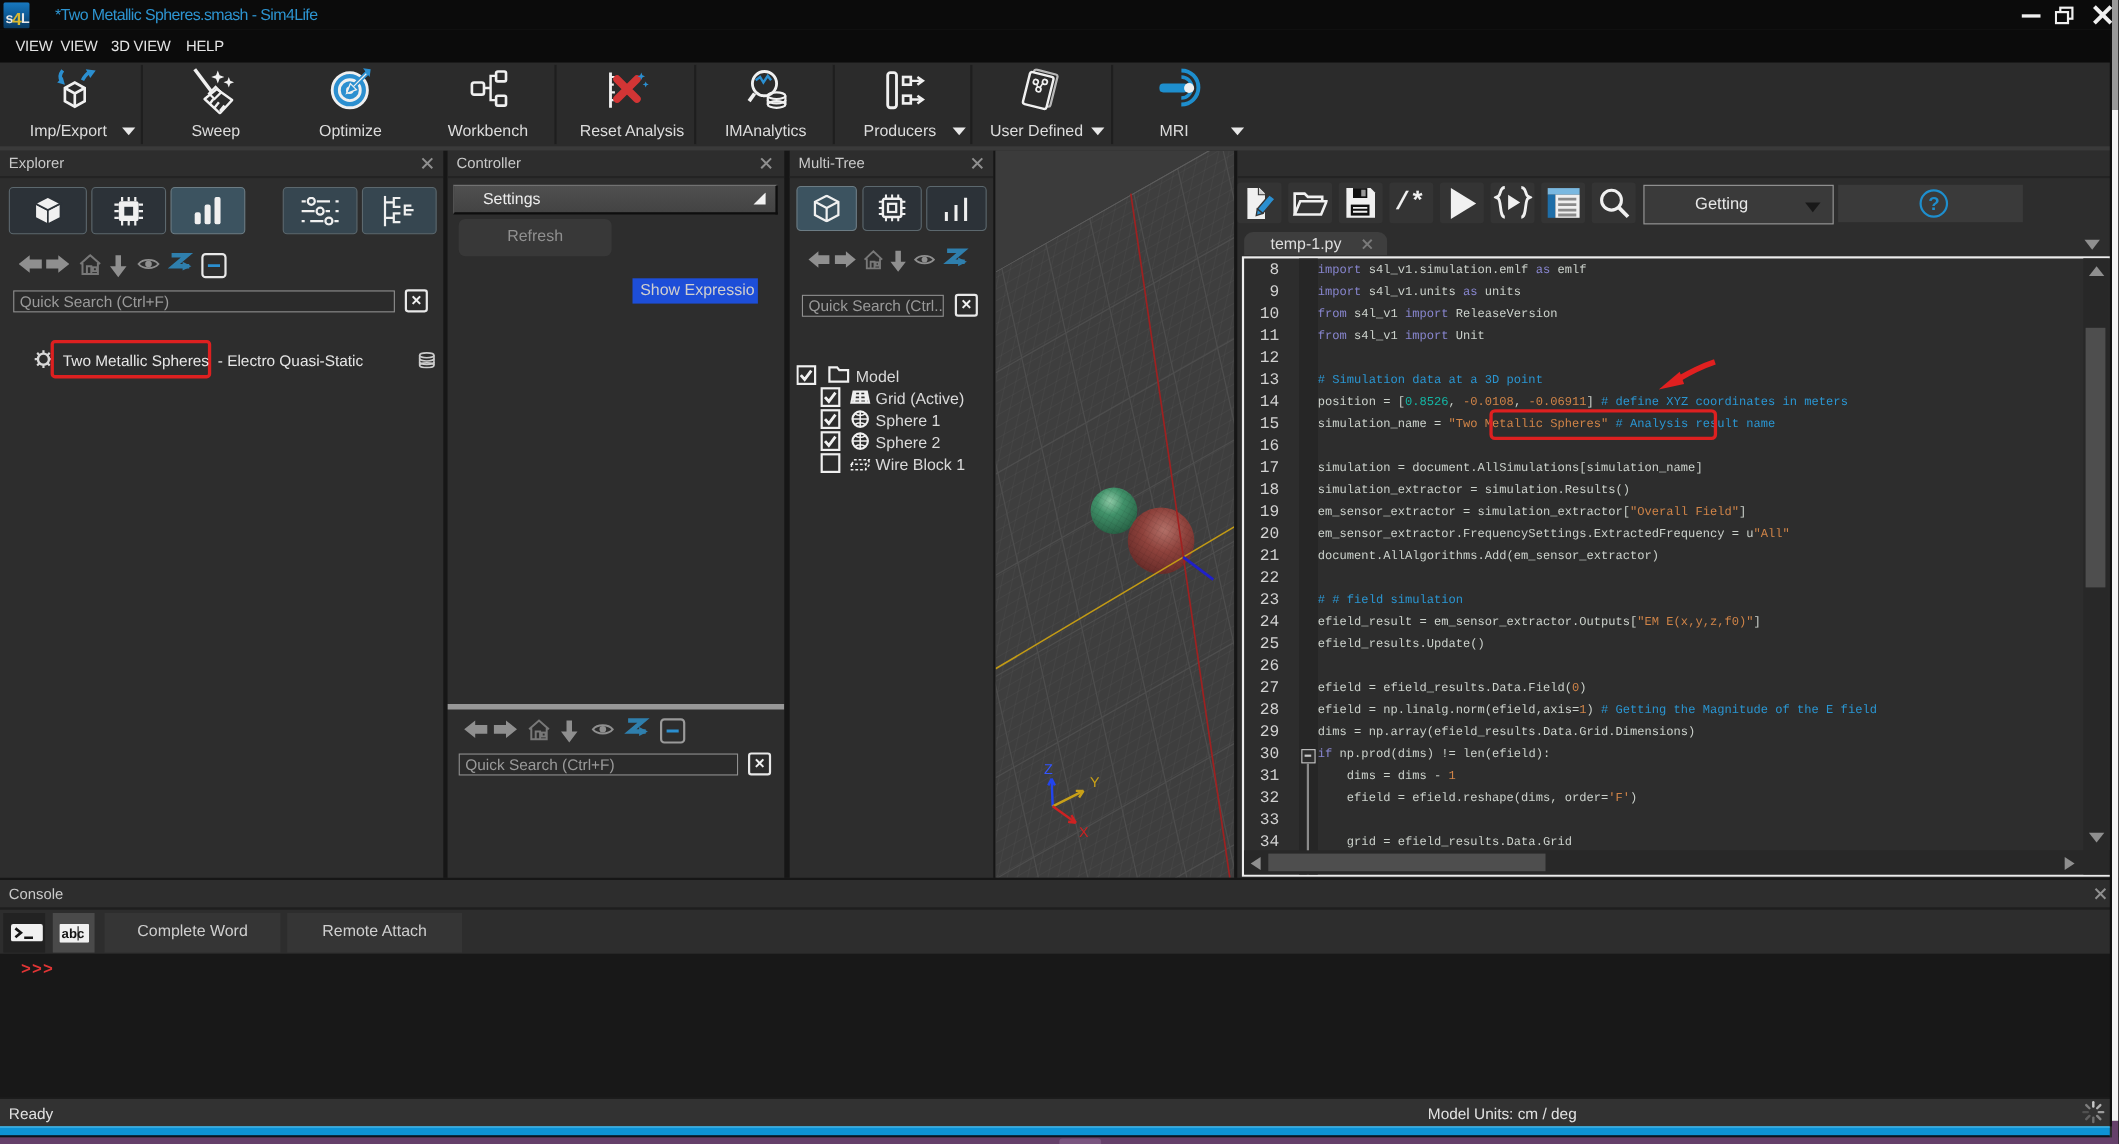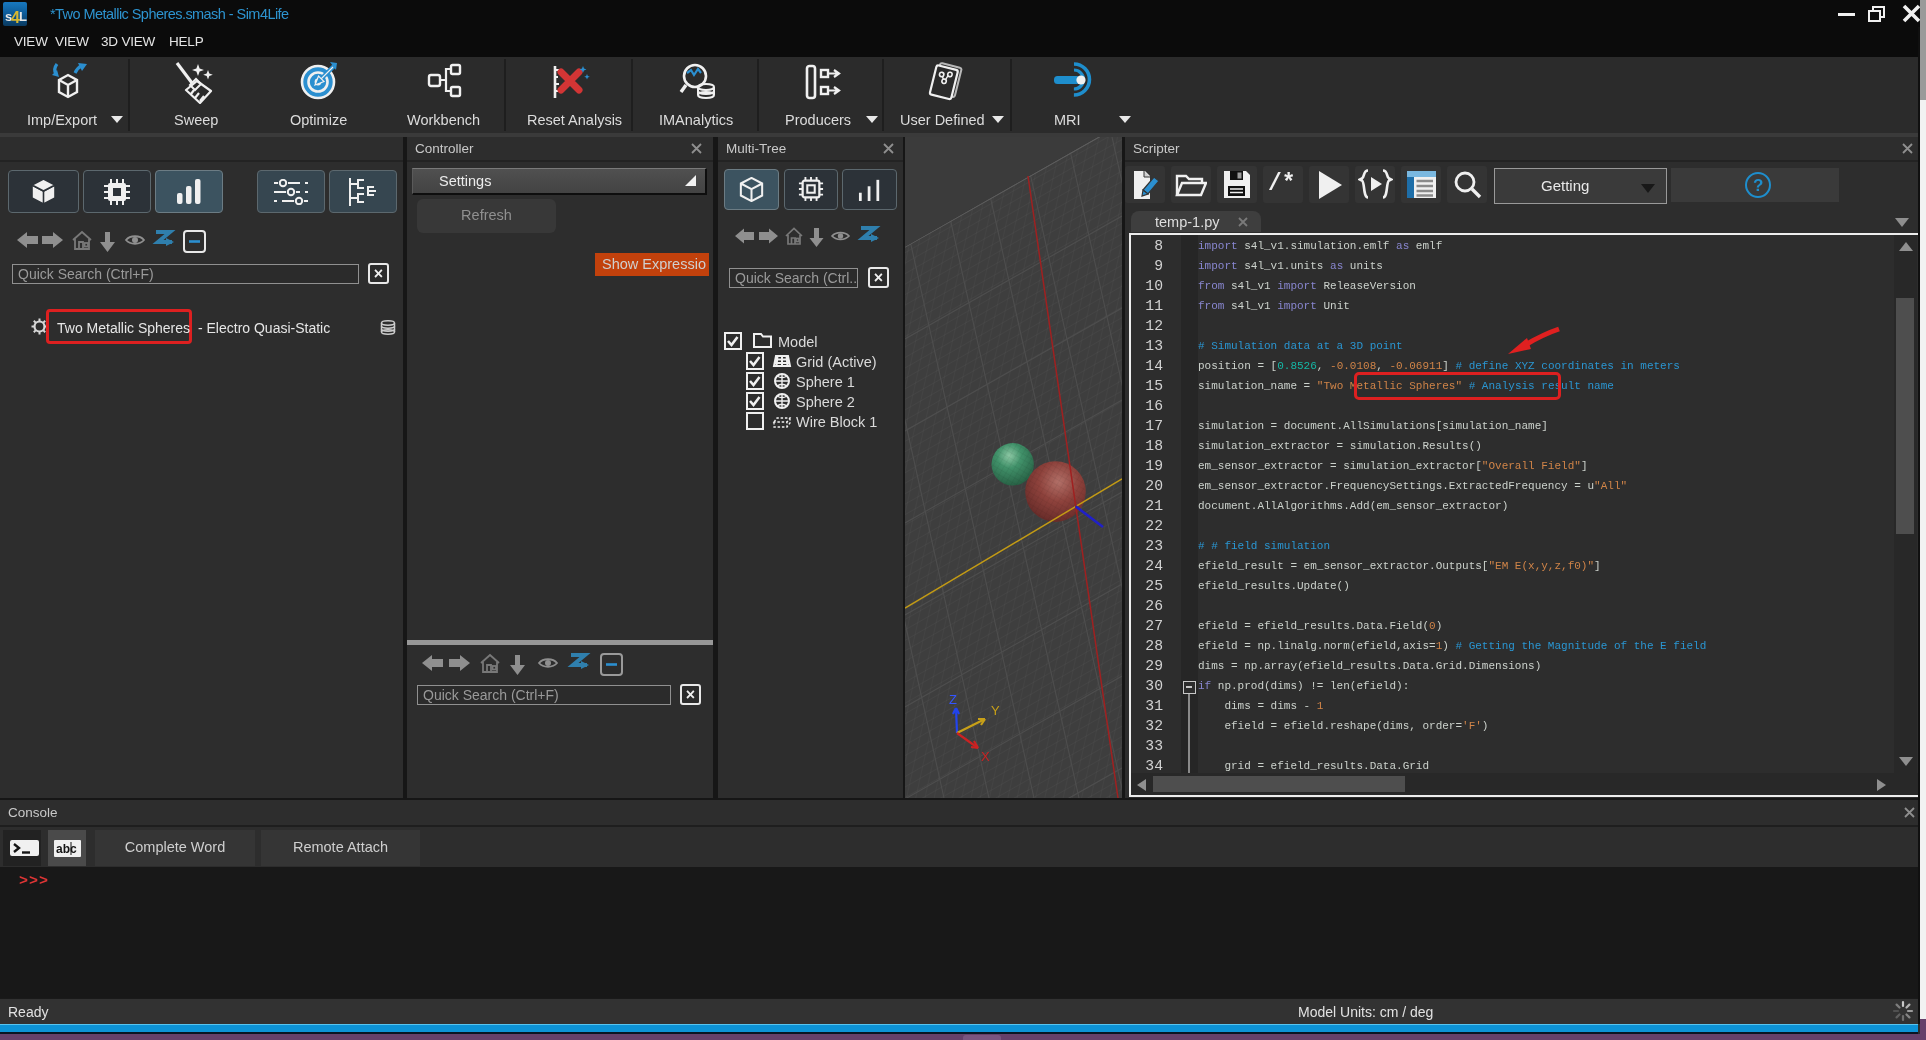--- a/index.html
+++ b/index.html
@@ -145,20 +145,26 @@
 <svg class="abs" style="left:1052px;top:62px;" width="44" height="40" viewBox="0 0 44 40">
 <path d="M22 2 A 15.5 15.5 0 1 1 21.9 33" fill="none" stroke="#1e8ecd" stroke-width="3.6"></path>
 <path d="M22 8 A 9.5 9.5 0 1 1 21.9 27" fill="none" stroke="#1e8ecd" stroke-width="3.2"></path>
 <rect x="2" y="14" width="26" height="8" rx="3.5" fill="#1e8ecd"></rect>
 <circle cx="29" cy="18" r="4.6" fill="#f0f0f0"></circle>
 </svg>
 <div class="toollabel" style="left:1054px;top:112px;">MRI</div>
 <div class="caret" style="left:1119px;top:116px;"></div>
 
 <div class="panel" style="left:0;width:403px;">
+ <div class="ptitle">
+        <span>Explorer</span>
+        <svg class="abs" style="right:8px;top:5px;" width="13" height="13">
+          <path d="M2 2 L11 11 M11 2 L2 11" stroke="#8f8f8f" stroke-width="1.8"></path>
+        </svg>
+      </div>
  <div class="abs" style="left:0;top:23px;right:0;height:2px;background:#232323;"></div>
 
  <div class="tbtn" style="left:8px;top:33px;width:69px;height:41px;background:#2c3238;border:1.5px solid #5c686e;">
   <svg class="abs" style="left:21px;top:7px;" width="27" height="27" viewBox="0 0 27 27">
           <path d="M13.5 1 L25 7 L25 20 L13.5 26 L2 20 L2 7 Z M13.5 1 L13.5 12 M2 7 L13.5 13 L25 7 M13.5 13 L13.5 26" fill="#f0f0f0" stroke="#2c3238" stroke-width="1.6"></path>
           <path d="M13.5 1 L25 7 L13.5 13 L2 7 Z" fill="#f0f0f0" stroke="#2c3238" stroke-width="1.6"></path>
         </svg>
  </div>
  <div class="tbtn" style="left:83px;top:33px;width:66px;height:41px;background:#2c3238;border:1.5px solid #5c686e;">
   <svg class="abs" style="left:19px;top:7px;" width="28" height="28" viewBox="0 0 28 28">
@@ -248,21 +254,21 @@
  <div class="abs" style="left:0;top:23px;right:0;height:2px;background:#232323;"></div>
  <div class="abs" style="left:5px;top:31px;width:292px;height:24px;background:linear-gradient(#505050,#434343);border-top:1px solid #7a7a7a;border-left:1px solid #5a5a5a;border-right:2px solid #0e0e0e;border-bottom:2px solid #0e0e0e;">
    <span class="abs" style="left:26px;top:4px;color:#ececec;font-size:14.5px;">Settings</span>
    <svg class="abs" style="right:8px;top:6px;" width="13" height="12">
           <path d="M12 0 L12 11 L1 11 Z" fill="#f2f2f2"></path>
         </svg>
  </div>
  <div class="abs" style="left:10px;top:62px;width:139px;height:34px;background:#383838;border-radius:6px;">
    <div class="abs" style="left:50%;top:8px;transform:translateX(-50%);color:#909090;font-size:14.5px;">Refresh</div>
  </div>
- <div class="abs" style="left:188px;top:116px;width:114px;height:23px;background:#c2410c;">
+ <div class="abs" style="left:168px;top:116px;width:114px;height:23px;background:#1d4ed8;">
    <div class="abs" style="left:7px;top:3px;color:#cfcfcf;font-size:14.5px;white-space:nowrap;">Show Expressio</div>
  </div>
 
  <div class="abs" style="left:0;top:503px;width:306px;height:5px;background:#979797;"></div>
  <svg class="abs" style="left:12px;top:515px;" width="212" height="26" viewBox="0 0 212 26">
   <path d="M3 11 L13 3 L13 7 L24 7 L24 15 L13 15 L13 19 Z" fill="#8f8f8f"></path>
   <path d="M51 11 L41 3 L41 7 L30 7 L30 15 L41 15 L41 19 Z" fill="#8f8f8f"></path>
   <g stroke="#787878" stroke-width="1.8" fill="none">
           <path d="M62 11 L71 3 L80 11 M64 10 L64 20 L78 20 L78 10"></path>
           <path d="M68 20 L68 13 L72 13 L72 20"></path>
@@ -432,26 +438,20 @@
           <path d="M73 611 L66 610 M73 611 L69 604" stroke="#cc2222"></path>
 </g>
 <text x="44" y="567" fill="#3355ff" font-size="13" font-family="Liberation Sans">Z</text>
 <text x="86" y="578" fill="#c8a018" font-size="13" font-family="Liberation Sans">Y</text>
 <text x="76" y="624" fill="#cc2222" font-size="13" font-family="Liberation Sans">X</text>
 </svg>
 </div>
 <div class="abs" style="left:1122px;top:137px;width:3px;height:661px;background:#161616;"></div>
 
 <div class="panel" style="left:1125px;width:801px;">
- <div class="ptitle">
-        <span>Scripter</span>
-        <svg class="abs" style="right:12px;top:5px;" width="13" height="13">
-          <path d="M2 2 L11 11 M11 2 L2 11" stroke="#8f8f8f" stroke-width="1.8"></path>
-        </svg>
-      </div>
  <div class="abs" style="left:0;top:23px;right:0;height:2px;background:#232323;"></div>
 </div>
 
 <div class="abs" style="left:1125px;top:166px;width:40px;height:37px;background:#343434;border-radius:3px;"></div>
 <svg class="abs" style="left:1131px;top:170px;" width="30" height="30" viewBox="0 0 30 30">
 <path d="M3 1 L14 1 L19 6 L19 29 L3 29 Z" fill="#f0f0f0"></path>
       <path d="M13 1 L13 7 L19 7" fill="#cfcfcf" stroke="#343434" stroke-width="1"></path>
 <path d="M12 20 L23 7 L28 11 L17 24 Z" fill="#2b8fd0" stroke="#343434" stroke-width="1.2"></path>
       <path d="M12 20 L17 24 L11 26 Z" fill="#2b8fd0" stroke="#343434" stroke-width="1.2"></path>
 </svg>

